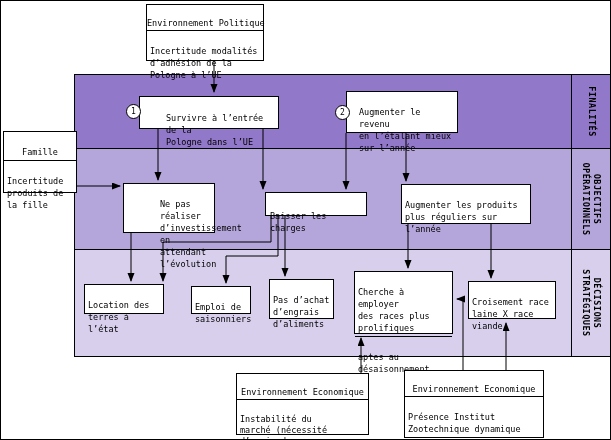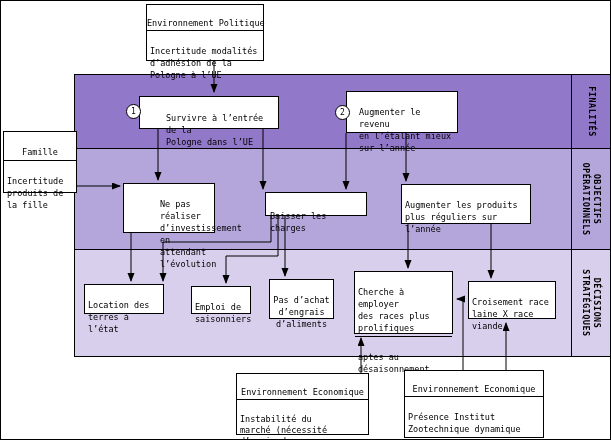--- a/index.html
+++ b/index.html
@@ -122,21 +122,21 @@
   <div class="box pad" style="left:83px;top:283px;width:80px;height:30px;">
     <span>Location des
 terres à l’état</span>
   </div>
 
   <div class="box pad" style="left:190px;top:285px;width:60px;height:28px;">
     <span>Emploi de
 saisonniers</span>
   </div>
 
-  <div class="box pad" style="left:268px;top:278px;width:65px;height:40px;text-align:center;">
+  <div class="box pad" style="left:268px;top:278px;width:65px;height:40px;">
     <span>Pas d’achat
 d’engrais
 d’aliments</span>
   </div>
 
   <div class="box" style="left:353px;top:270px;width:99px;height:63px;">
     <div class="sec div">Cherche à employer
 des races plus
 prolifiques</div>
     <div class="sec">aptes au

